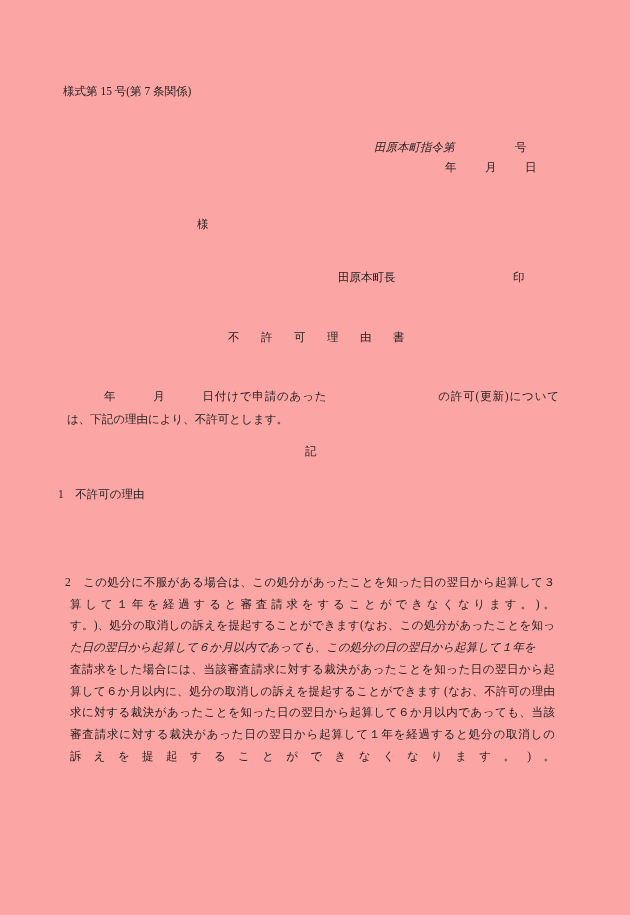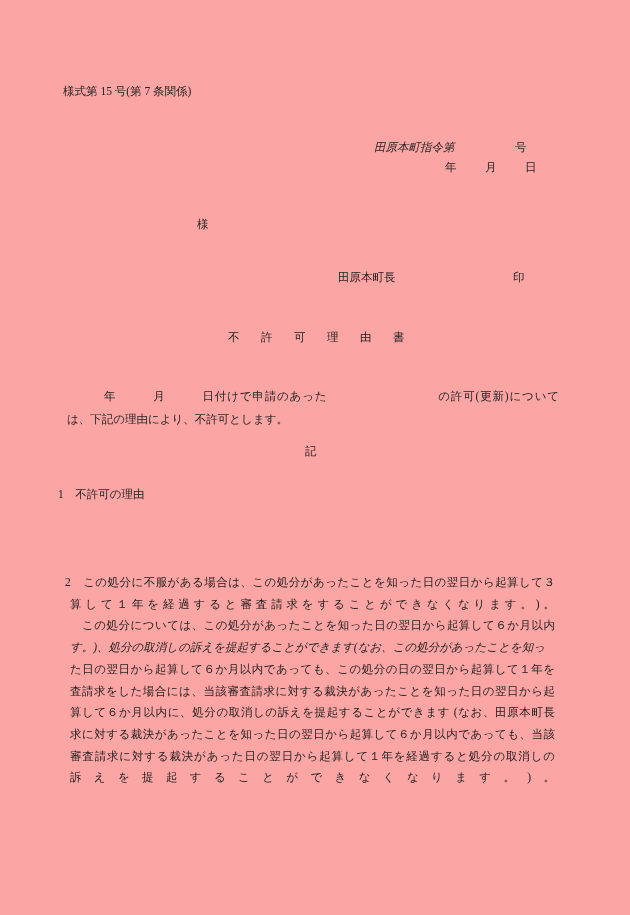--- a/index.html
+++ b/index.html
@@ -72,23 +72,22 @@
       <div class="line">は、下記の理由により、不許可とします。</div>
     </div>
 
   <div class="t ki">記</div>
 
   <div class="t item1">1　不許可の理由</div>
 
   <div class="t para2">
       <div class="line">2　この処分に不服がある場合は、この処分があったことを知った日の翌日から起算して３</div>
       <div class="line">算して１年を経過すると審査請求をすることができなくなります。)。</div>
-      <div class="line">　この処分については、この処分があったことを知った日の翌日から起算して６か月以内</div>
       <div class="line">す。)、処分の取消しの訴えを提起することができます(なお、この処分があったことを知っ</div>
       <div class="line">た日の翌日から起算して６か月以内であっても、この処分の日の翌日から起算して１年を</div>
       <div class="line">査請求をした場合には、当該審査請求に対する裁決があったことを知った日の翌日から起</div>
-      <div class="line">算して６か月以内に、処分の取消しの訴えを提起することができます (なお、田原本町長</div>
+      <div class="line">算して６か月以内に、処分の取消しの訴えを提起することができます (なお、不許可の理由</div>
       <div class="line">求に対する裁決があったことを知った日の翌日から起算して６か月以内であっても、当該</div>
       <div class="line">審査請求に対する裁決があった日の翌日から起算して１年を経過すると処分の取消しの</div>
       <div class="line">訴えを提起することができなくなります。)。</div>
     </div>
 
 </div>
 
 </body></html>

